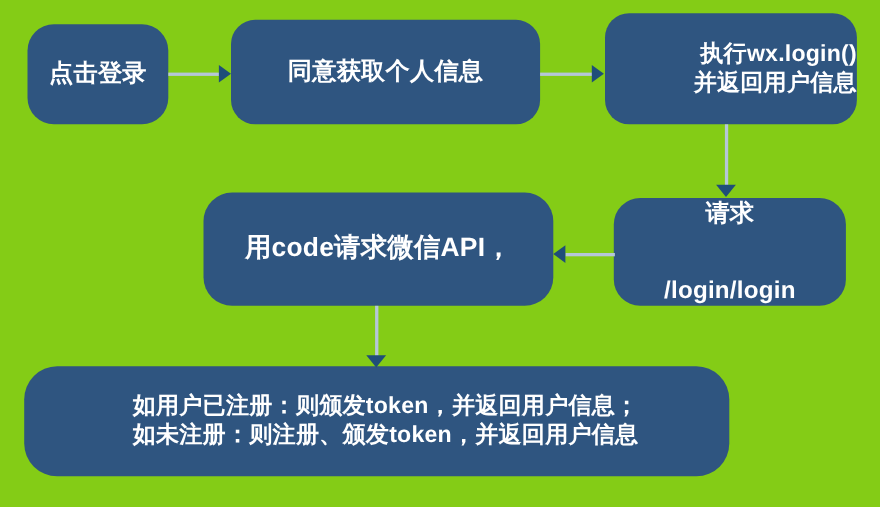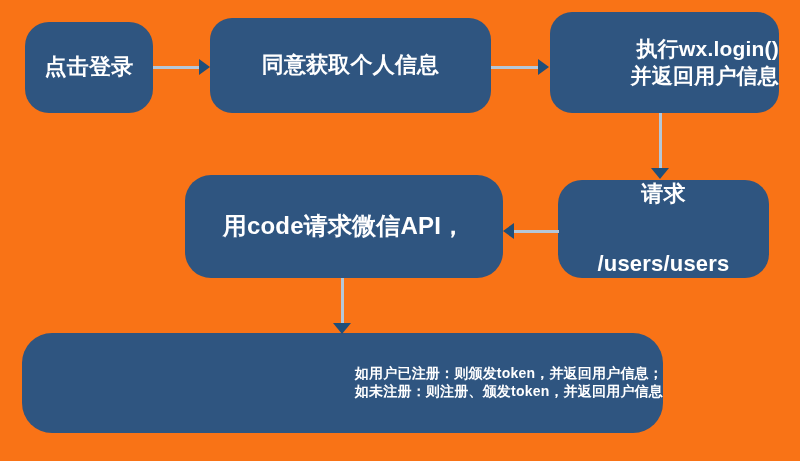--- a/index.html
+++ b/index.html
@@ -4,21 +4,21 @@
 <style>
   html, body {
     margin: 0;
     padding: 0;
     background: #ffffff;
   }
   #canvas {
     position: relative;
     width: 800px;
     height: 461px;
-    background: #f97316;
+    background: #84cc16;
     overflow: hidden;
     font-family: "Liberation Sans", "DejaVu Sans", sans-serif;
   }
   .node {
     position: absolute;
     background: #2f5580;
     border-radius: 26px;
     color: #ffffff;
     display: flex;
     flex-direction: column;
@@ -34,22 +34,22 @@
     display: block;
     white-space: nowrap;
   }
 
   
   #node-click-login   { left: 25px;  top: 22px;  width: 128px; height: 91px;  font-size: 22px; border-radius: 24px; }
   #node-agree-info    { left: 210px; top: 18px;  width: 281px; height: 95px;  font-size: 22px; border-radius: 22px; }
   #node-wx-login      { left: 550px; top: 12px;  width: 229px; height: 101px; font-size: 21px; border-radius: 22px; align-items: flex-end; }
   #node-users-login   { left: 558px; top: 180px; width: 211px; height: 98px;  font-size: 22px; border-radius: 24px; justify-content: space-between; }
   #node-verify-api    { left: 185px; top: 175px; width: 318px; height: 103px; font-size: 24px; border-radius: 26px; }
-  #node-token-result  { left: 22px;  top: 333px; width: 641px; height: 100px; font-size: 14px; border-radius: 30px;
-                        align-items: flex-end; padding-left: 16px; }
+  #node-token-result  { left: 22px;  top: 333px; width: 641px; height: 100px; font-size: 21px; border-radius: 30px;
+                        align-items: center; padding-left: 16px; }
   #node-token-result .line { text-align: left; }
 
   
   .conn-line {
     position: absolute;
     background: #b5c7d8;
   }
   .conn-line.h { height: 3px; }
   .conn-line.v { width: 3px; }
 
@@ -87,21 +87,21 @@
     <span class="line">同意获取个人信息</span>
   </div>
 
   <div class="node" id="node-wx-login">
     <span class="line">执行wx.login()</span>
     <span class="line">并返回用户信息</span>
   </div>
 
   <div class="node" id="node-users-login">
     <span class="line">请求</span>
-    <span class="line">/users/users</span>
+    <span class="line">/login/login</span>
   </div>
 
   <div class="node" id="node-verify-api">
     <span class="line">用code请求微信API，</span>
   </div>
 
   <div class="node" id="node-token-result">
     <span class="line">如用户已注册：则颁发token，并返回用户信息；</span>
     <span class="line">如未注册：则注册、颁发token，并返回用户信息</span>
   </div>

